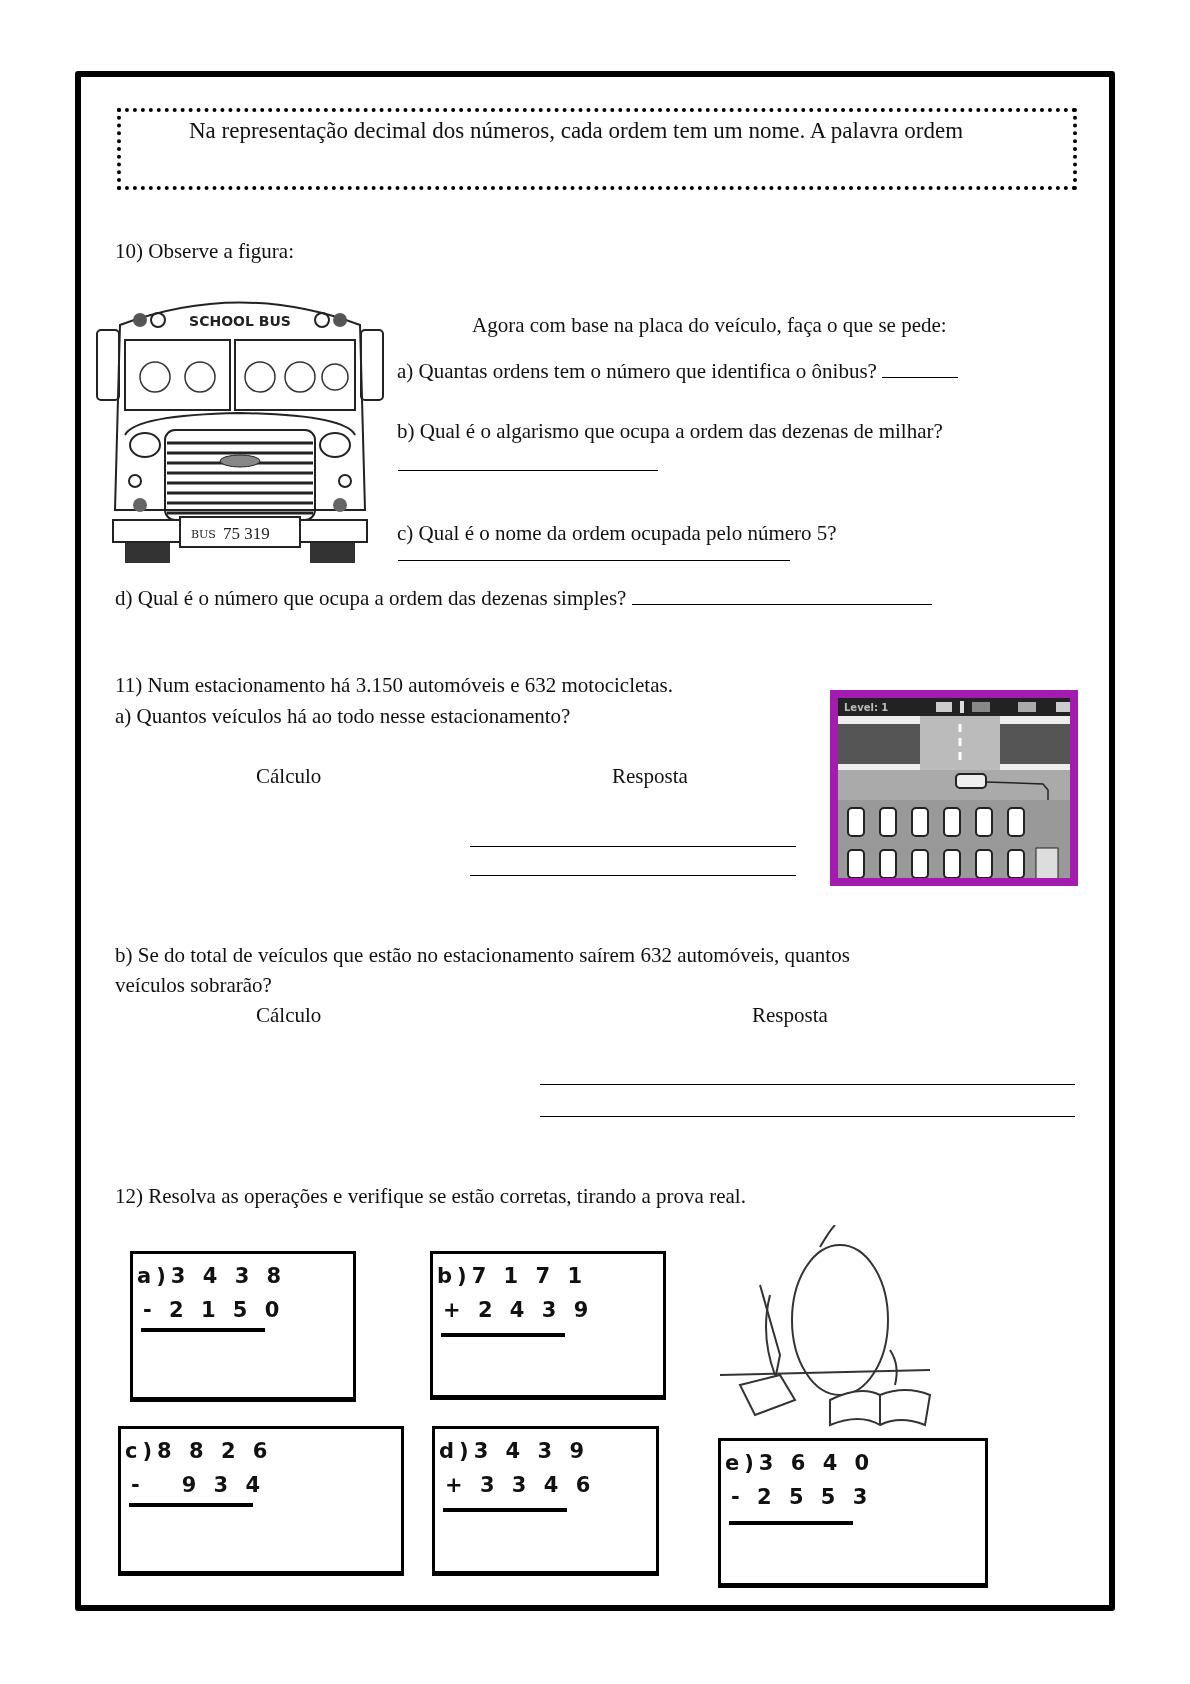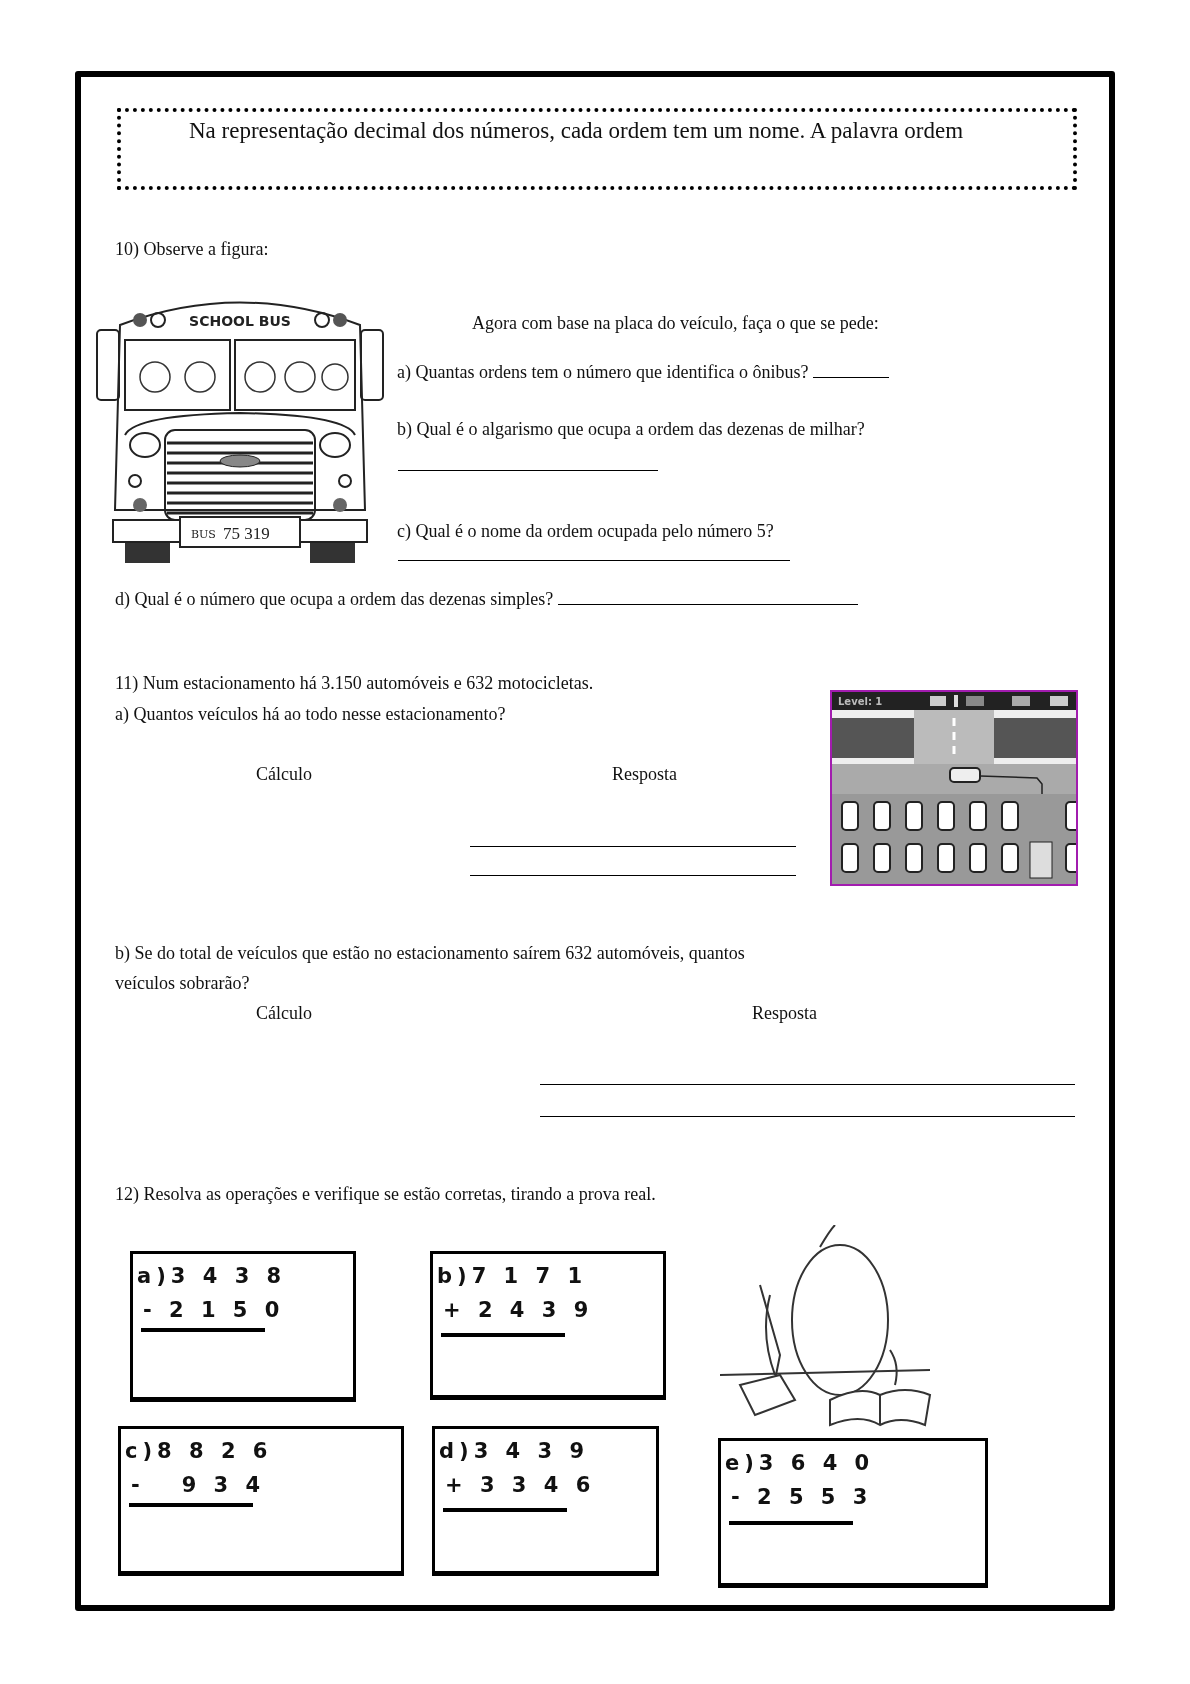--- a/index.html
+++ b/index.html
@@ -1,29 +1,29 @@
 <!DOCTYPE html>
 <html><head>
 <meta charset="utf-8">
 <style>
   html, body { margin:0; padding:0; background:#fff; }
   body { width:1190px; height:1684px; position:relative; overflow:hidden;
          font-family:"Liberation Serif","DejaVu Serif",serif; color:#111; }
   .abs { position:absolute; }
   .frame { left:75px; top:71px; width:1040px; height:1540px; border:6px solid #000; border-radius:3px; box-sizing:border-box; }
-  .t { font-size:18px; line-height:1.25; white-space:nowrap; }
+  .t { font-size:21px; line-height:1.25; white-space:nowrap; }
   .intro { left:117px; top:108px; width:960px; height:82px; border:4px dotted #000; box-sizing:border-box;
            padding:4px 10px 0 20px; font-size:23px; line-height:30px; }
   .intro p { margin:0; text-indent:48px; text-align:justify; }
   .blank { display:inline-block; border-bottom:1.5px solid #000; height:20px; vertical-align:baseline; }
   .line { position:absolute; border-bottom:1.5px solid #000; height:0; }
   
   .bus { left:95px; top:285px; width:290px; height:280px; }
   
-  .game { left:830px; top:690px; width:248px; height:196px; background:#1a1a1a; border:2px solid #a21caf; box-sizing:border-box; overflow:hidden; }
+  .game { left:830px; top:690px; width:248px; height:196px; background:#1a1a1a; border:8px solid #a21caf; box-sizing:border-box; overflow:hidden; }
   
   .op { position:absolute; border:3px solid #000; border-bottom-width:5px; box-sizing:border-box; background:#fff;
         font-family:"DejaVu Sans","Liberation Sans",sans-serif; font-weight:bold; font-size:21px; }
   .op .l1 { position:absolute; left:4px; top:10px; letter-spacing:5px; }
   .op .l2 { position:absolute; left:10px; top:44px; letter-spacing:5px; white-space:pre; }
   .op .bar { position:absolute; left:8px; top:74px; width:124px; height:0; border-bottom:4px solid #000; }
   .kid { left:720px; top:1225px; width:215px; height:220px; }
 </style>
 </head>
 <body>

